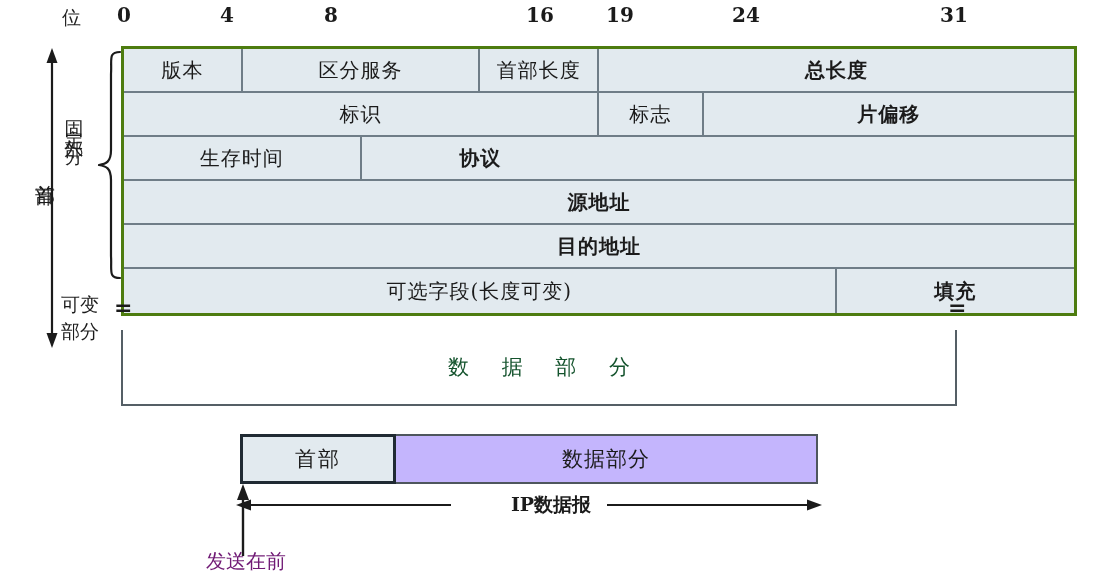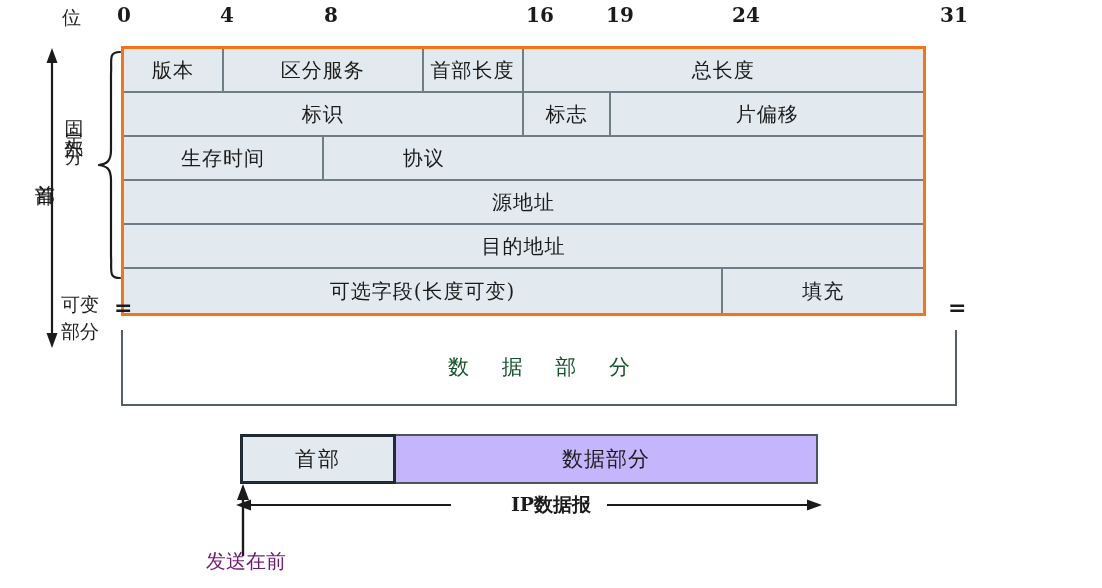--- a/index.html
+++ b/index.html
@@ -19,35 +19,35 @@
   }
   #bit-ruler .tick{
     position:absolute;top:3px;
     font-family:"DejaVu Serif","Liberation Serif",serif;
     font-weight:700;font-size:20px;color:#1b1b1b;
     transform:translateX(-50%);
   }
 
   
   #header-table{
-    left:121px;top:46px;width:805px;
-    border:3px solid #f97316;
+    left:121px;top:46px;width:956px;
+    border:3px solid #4d7c0f;
     box-sizing:border-box;
     background:#e2eaef;
   }
   .hrow{display:flex;height:44px;box-sizing:border-box;border-bottom:2px solid #6f7d87;}
   .hrow:last-child{border-bottom:none;}
   .hcell{
     display:flex;align-items:center;justify-content:center;
     box-sizing:border-box;border-right:2px solid #6f7d87;
     font-family:"DejaVu Serif","Liberation Serif",serif;
     font-size:20px;color:#1b1b1b;letter-spacing:1px;
     height:100%;
   }
-  .hcell:last-child{border-right:none;}
+  .hcell:last-child{border-right:none;font-weight:bold;}
 
   
   #data-part{
     left:121px;top:330px;width:836px;height:76px;
     border:2px solid #555f66;border-top:none;box-sizing:border-box;
     background:#ffffff;
     display:flex;align-items:center;justify-content:center;
     font-family:"DejaVu Serif","Liberation Serif",serif;
     font-size:21px;letter-spacing:13px;text-indent:13px;color:#14532d;
   }

